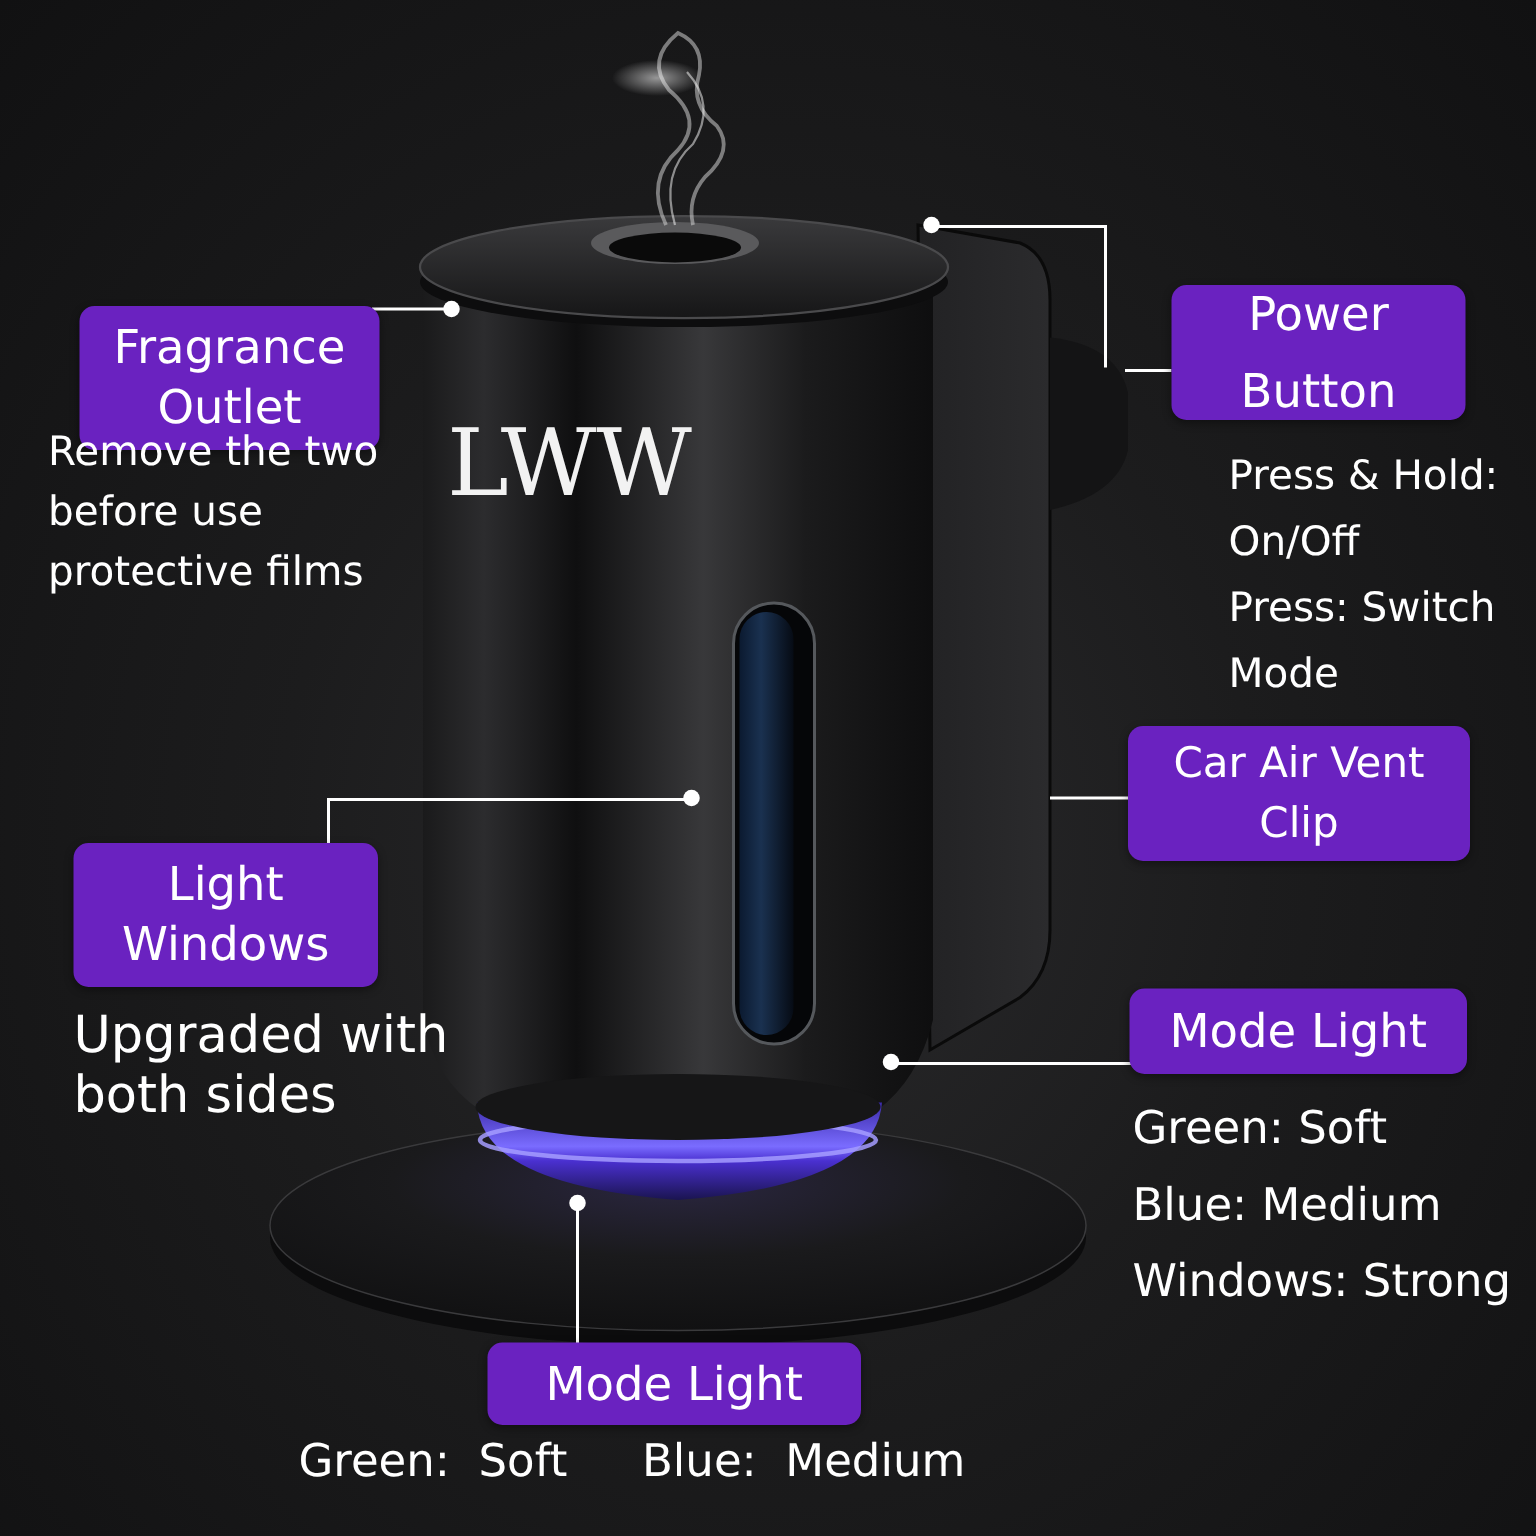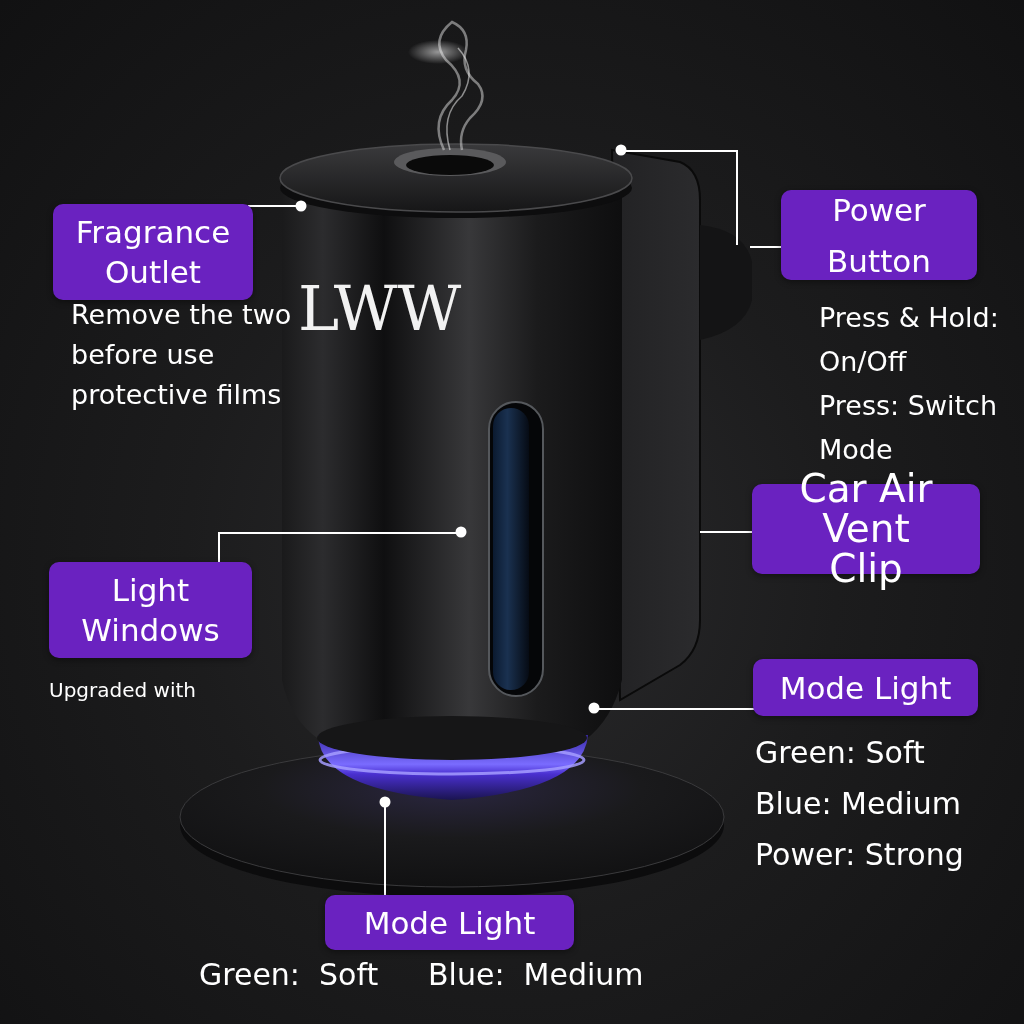--- a/index.html
+++ b/index.html
@@ -118,56 +118,57 @@
 <div class="leader" style="left:594px; top:708px; width:160px; height:2px;"></div>
 <div class="dot" style="left:594px; top:708px;"></div>
 
 <div class="leader" style="left:384px; top:802px; width:2px; height:95px;"></div>
 <div class="dot" style="left:385px; top:802px;"></div>
 
 <div class="label-box" style="left:53px; top:164px; width:200px; height:96px;margin-top:40px;">
   <span>Fragrance</span>
   <span>Outlet</span>
 </div>
-<div class="desc" style="left:32px; top:295px;margin-left:39px;">
+<div class="desc" style="left:32px; top:282px;">
   <div>Remove the two</div>
   <div>before use</div>
   <div>protective films</div>
 </div>
 
 <div class="label-box" style="left:781px; top:190px; width:196px; height:90px;gap:11px;">
   <span>Power</span>
   <span>Button</span>
 </div>
 <div class="desc" style="left:781px; top:296px; line-height:44px;margin-left:38px;">
   <div>Press &amp; Hold:</div>
   <div>On/Off</div>
   <div>Press: Switch</div>
   <div>Mode</div>
 </div>
 
-<div class="label-box" style="left:752px; top:484px; width:228px; height:90px; font-size:39px;">
+<div class="label-box" style="left:752px; top:484px; width:228px; height:90px; font-size:28px;">
   <span>Car Air Vent</span>
   <span>Clip</span>
 </div>
 
 <div class="label-box" style="left:49px; top:562px; width:203px; height:96px;">
   <span>Light</span>
   <span>Windows</span>
 </div>
-<div class="desc" style="left:49px; top:670px; font-size:20px;">
+<div class="desc" style="left:49px; top:670px; font-size:34px;">
   <div>Upgraded with</div>
+  <div>both sides</div>
 </div>
 
 <div class="label-box" style="left:753px; top:659px; width:225px; height:57px;">
   <span>Mode Light</span>
 </div>
 <div class="desc" style="left:755px; top:727px; font-size:30px; line-height:51px;">
   <div>Green: Soft</div>
   <div>Blue: Medium</div>
-  <div>Power: Strong</div>
+  <div>Windows: Strong</div>
 </div>
 
 <div class="label-box" style="left:325px; top:895px; width:249px; height:55px;">
   <span>Mode Light</span>
 </div>
 <div class="desc" style="left:199px; top:955px; font-size:30px; white-space:pre;">Green:  Soft</div>
 <div class="desc" style="left:428px; top:955px; font-size:30px; white-space:pre;">Blue:  Medium</div>
 
 </body></html>

